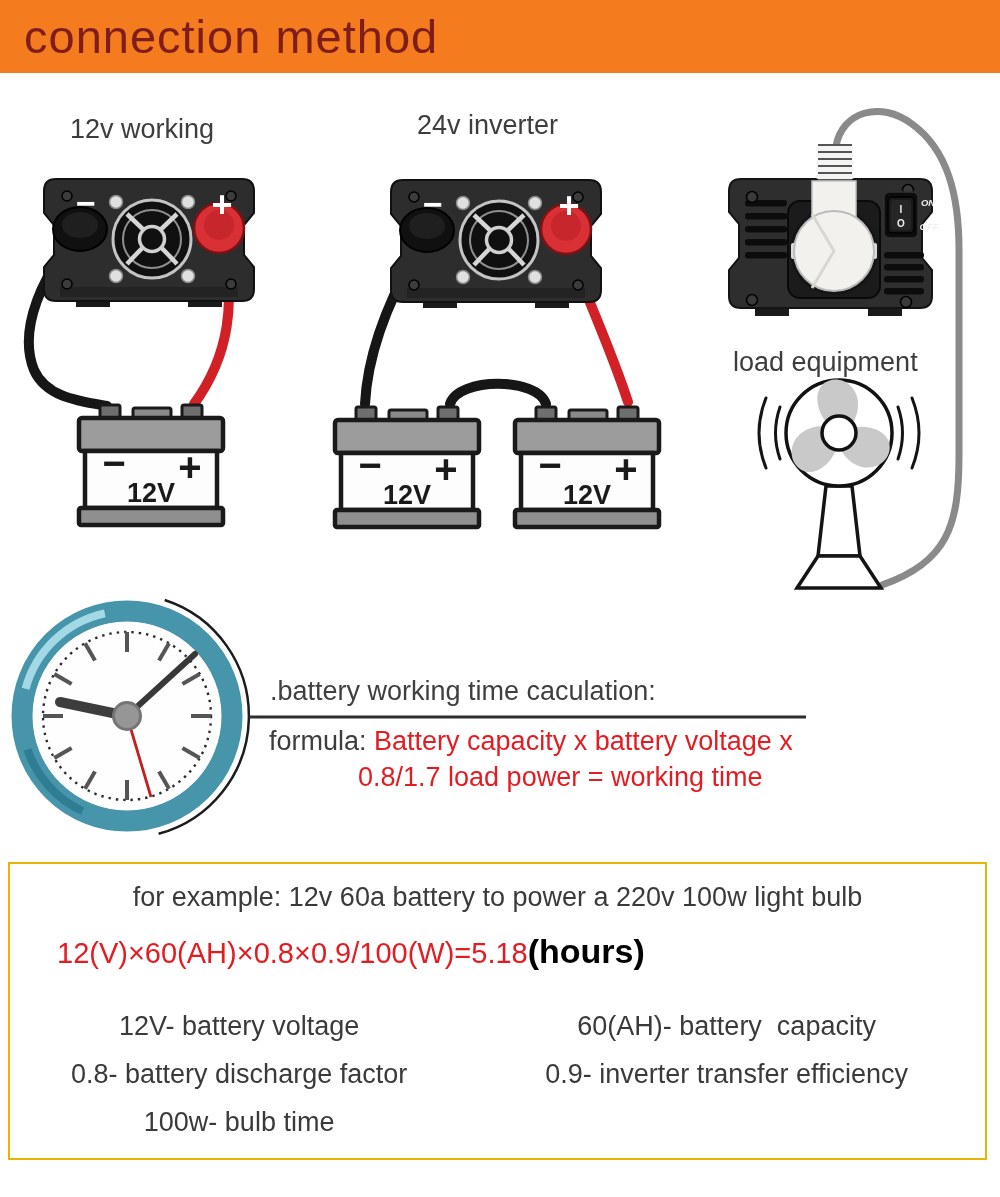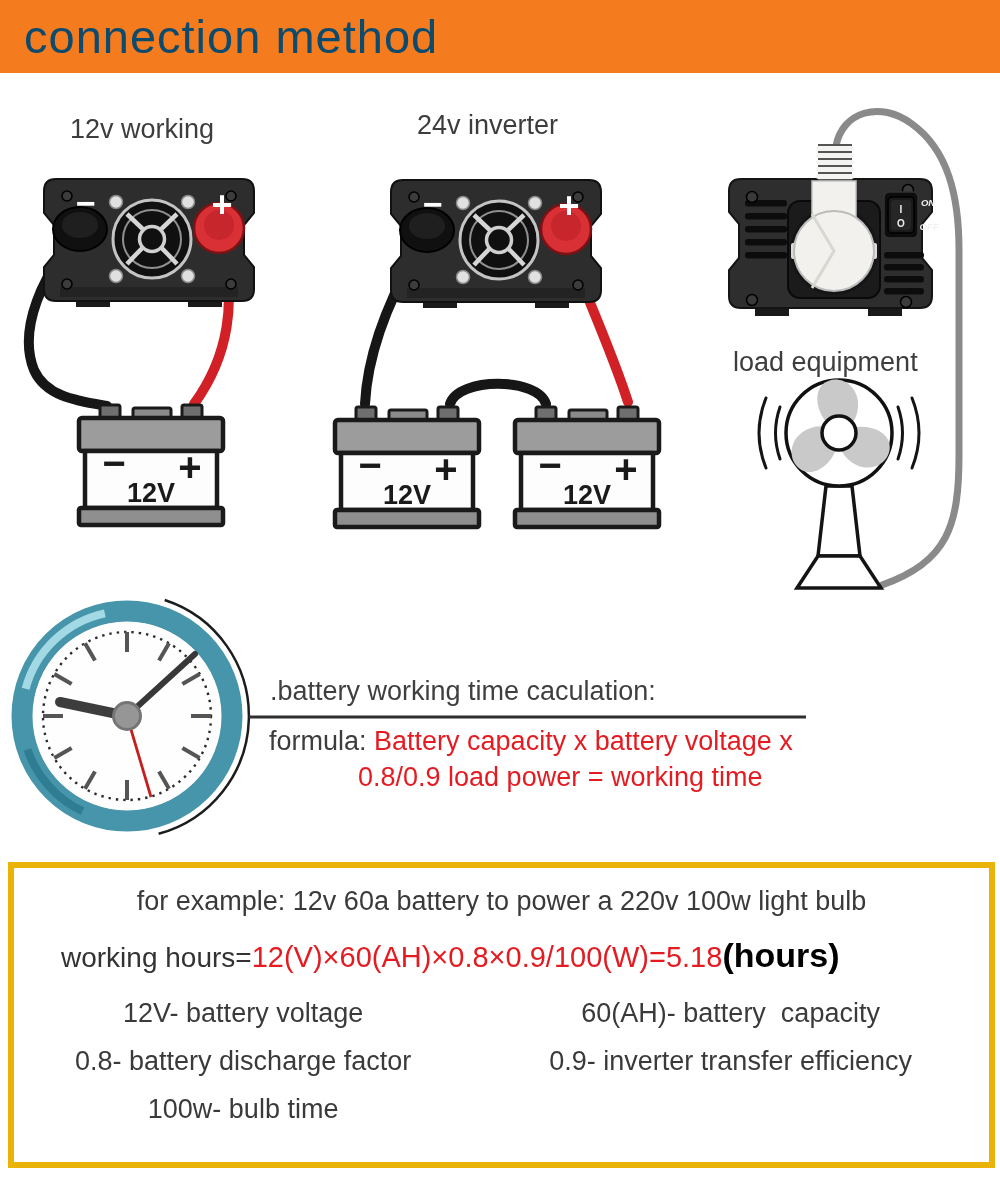--- a/index.html
+++ b/index.html
@@ -1,33 +1,33 @@
 <!DOCTYPE html>
 <html><head>
 <meta charset="utf-8">
 <style>
   html,body{margin:0;padding:0;background:#ffffff;}
   .page{position:relative;width:1000px;height:1197px;background:#ffffff;overflow:hidden;
         font-family:"Liberation Sans","DejaVu Sans",sans-serif;color:#3d3d3d;}
   .abs{position:absolute;}
   .banner{left:0;top:0;width:1000px;height:73px;background:#f57c1e;display:flex;align-items:center;}
-  .banner h1{margin:0 0 0 24px;font-size:47px;font-weight:400;color:#0c4a6e;letter-spacing:1px;}
+  .banner h1{margin:0 0 0 24px;font-size:47px;font-weight:400;color:#7f1d1d;letter-spacing:1px;}
   .gfx{left:0;top:0;width:1000px;height:1197px;pointer-events:none;}
   .lbl{font-size:27px;color:#3d3d3d;white-space:nowrap;}
   .calc-heading{left:270px;top:676px;font-size:27px;color:#3f3f3f;}
   .formula-line{left:269px;top:726px;font-size:27px;white-space:nowrap;}
   .formula-line2{left:358px;top:762px;font-size:27px;color:#e41c22;white-space:nowrap;}
   .red{color:#e41c22;}
-  .example-box{left:8px;top:862px;width:975px;height:294px;border:6px solid #eab308;background:#ffffff;}
+  .example-box{left:8px;top:862px;width:975px;height:294px;border:2px solid #eab308;background:#ffffff;}
   .ex-line1{left:0;top:18px;width:100%;text-align:center;font-size:27px;color:#3a3a3a;}
   .ex-line2{left:47px;top:68px;font-size:28px;color:#333333;white-space:nowrap;display:flex;align-items:baseline;}
   .ex-line2 .wh-red{font-size:29px;color:#e41c22;}
   .ex-line2 .wh-hours{font-size:34px;font-weight:bold;color:#000000;}
   .defs{left:0;top:130px;width:100%;}
-  .def-row{display:flex;height:48px;align-items:flex-start;}
+  .def-row{display:flex;height:48px;align-items:flex-end;}
   .def-cell{white-space:pre;font-size:27px;color:#3a3a3a;text-align:center;}
   .def-left{width:47%;}
   .def-right{width:53%;}
 </style>
 </head>
 <body>
 
 <div class="page">
 
   <svg class="abs gfx" width="1000" height="1197" viewBox="0 0 1000 1197" xmlns="http://www.w3.org/2000/svg">
@@ -200,26 +200,25 @@
 
   <div class="abs lbl" style="left:70px;top:114px;">12v working</div>
   <div class="abs lbl" style="left:417px;top:110px;">24v inverter</div>
   <div class="abs lbl" style="left:733px;top:347px;">load equipment</div>
 
   <div class="abs calc-heading">.battery working time caculation:</div>
 
   <div class="abs formula-line">
     <span>formula: </span><span class="red">Battery capacity x battery voltage x</span>
   </div>
-  <div class="abs formula-line2">0.8/0.9 load power = working time</div>
+  <div class="abs formula-line2">0.8/1.7 load power = working time</div>
 
   <div class="abs example-box">
     <div class="abs ex-line1">for example: 12v 60a battery to power a 220v 100w light bulb</div>
     <div class="abs ex-line2">
-      <span>working hours=</span>
         <span class="wh-red">12(V)×60(AH)×0.8×0.9/100(W)=5.18</span>
         <span class="wh-hours">(hours)</span>
     </div>
     <div class="abs defs">
       <div class="def-row">
         <div class="def-cell def-left">12V- battery voltage</div>
         <div class="def-cell def-right">60(AH)- battery  capacity</div>
       </div>
       <div class="def-row">
         <div class="def-cell def-left">0.8- battery discharge factor</div>

